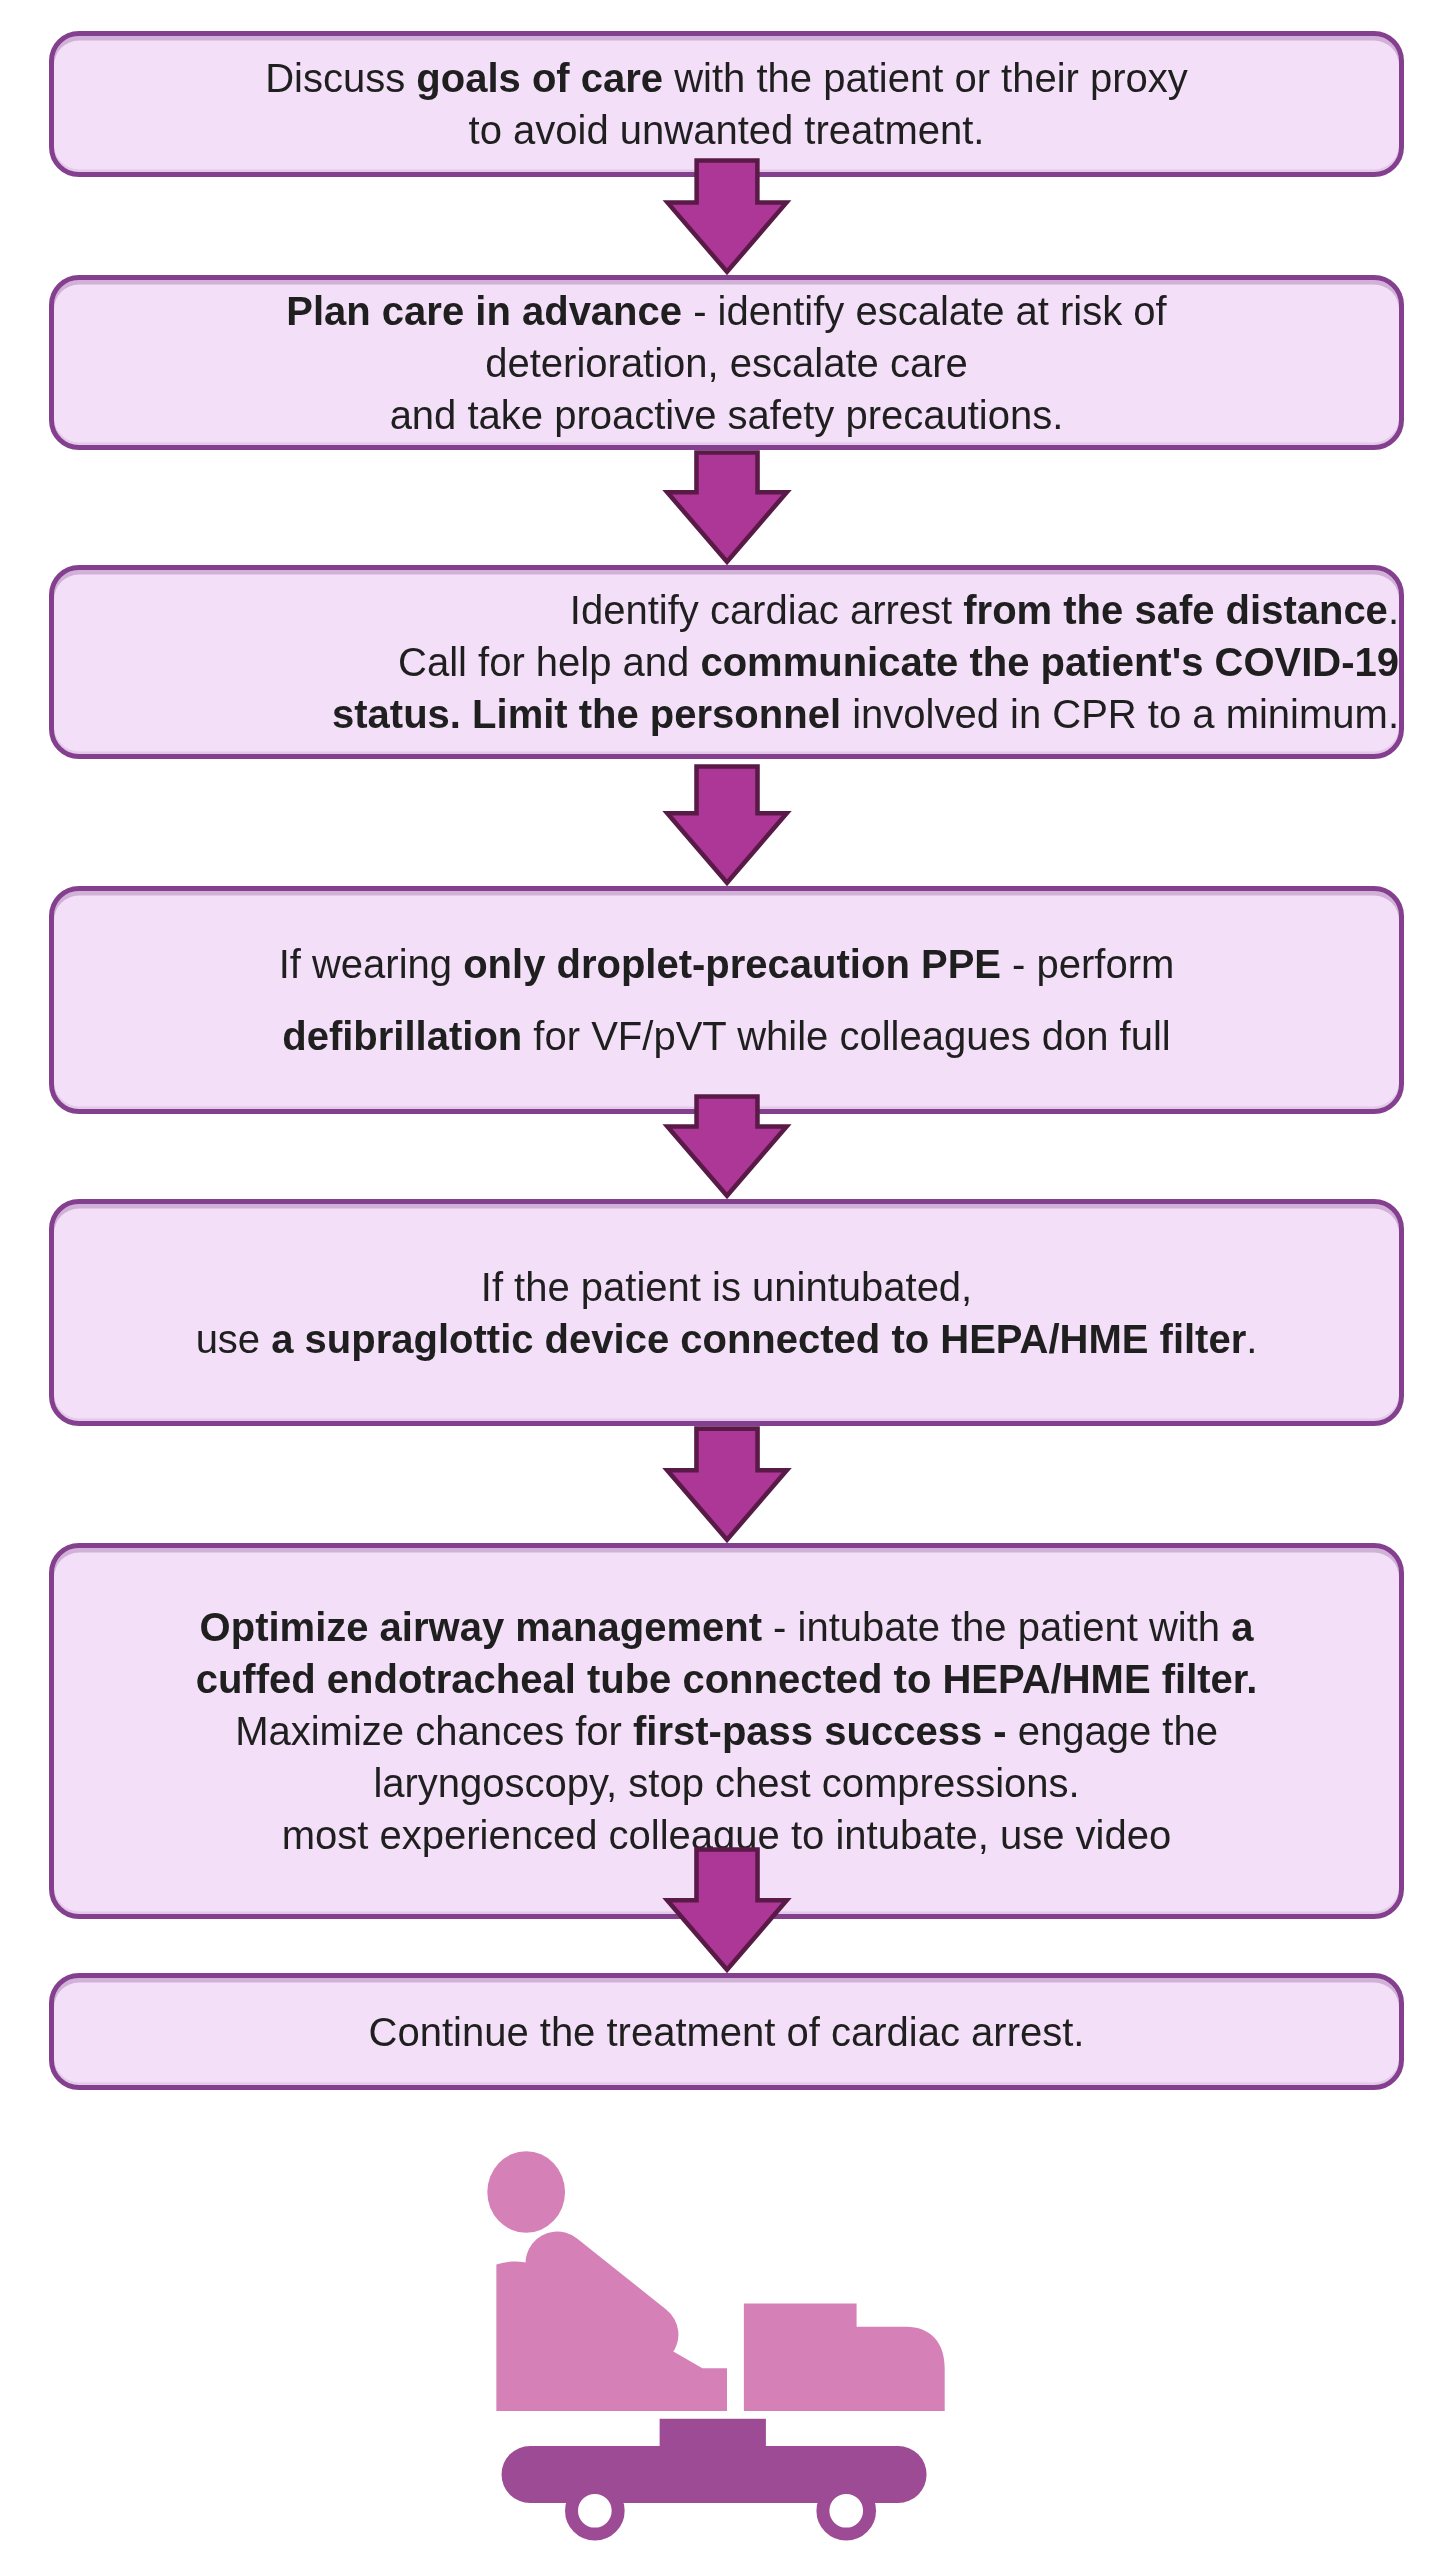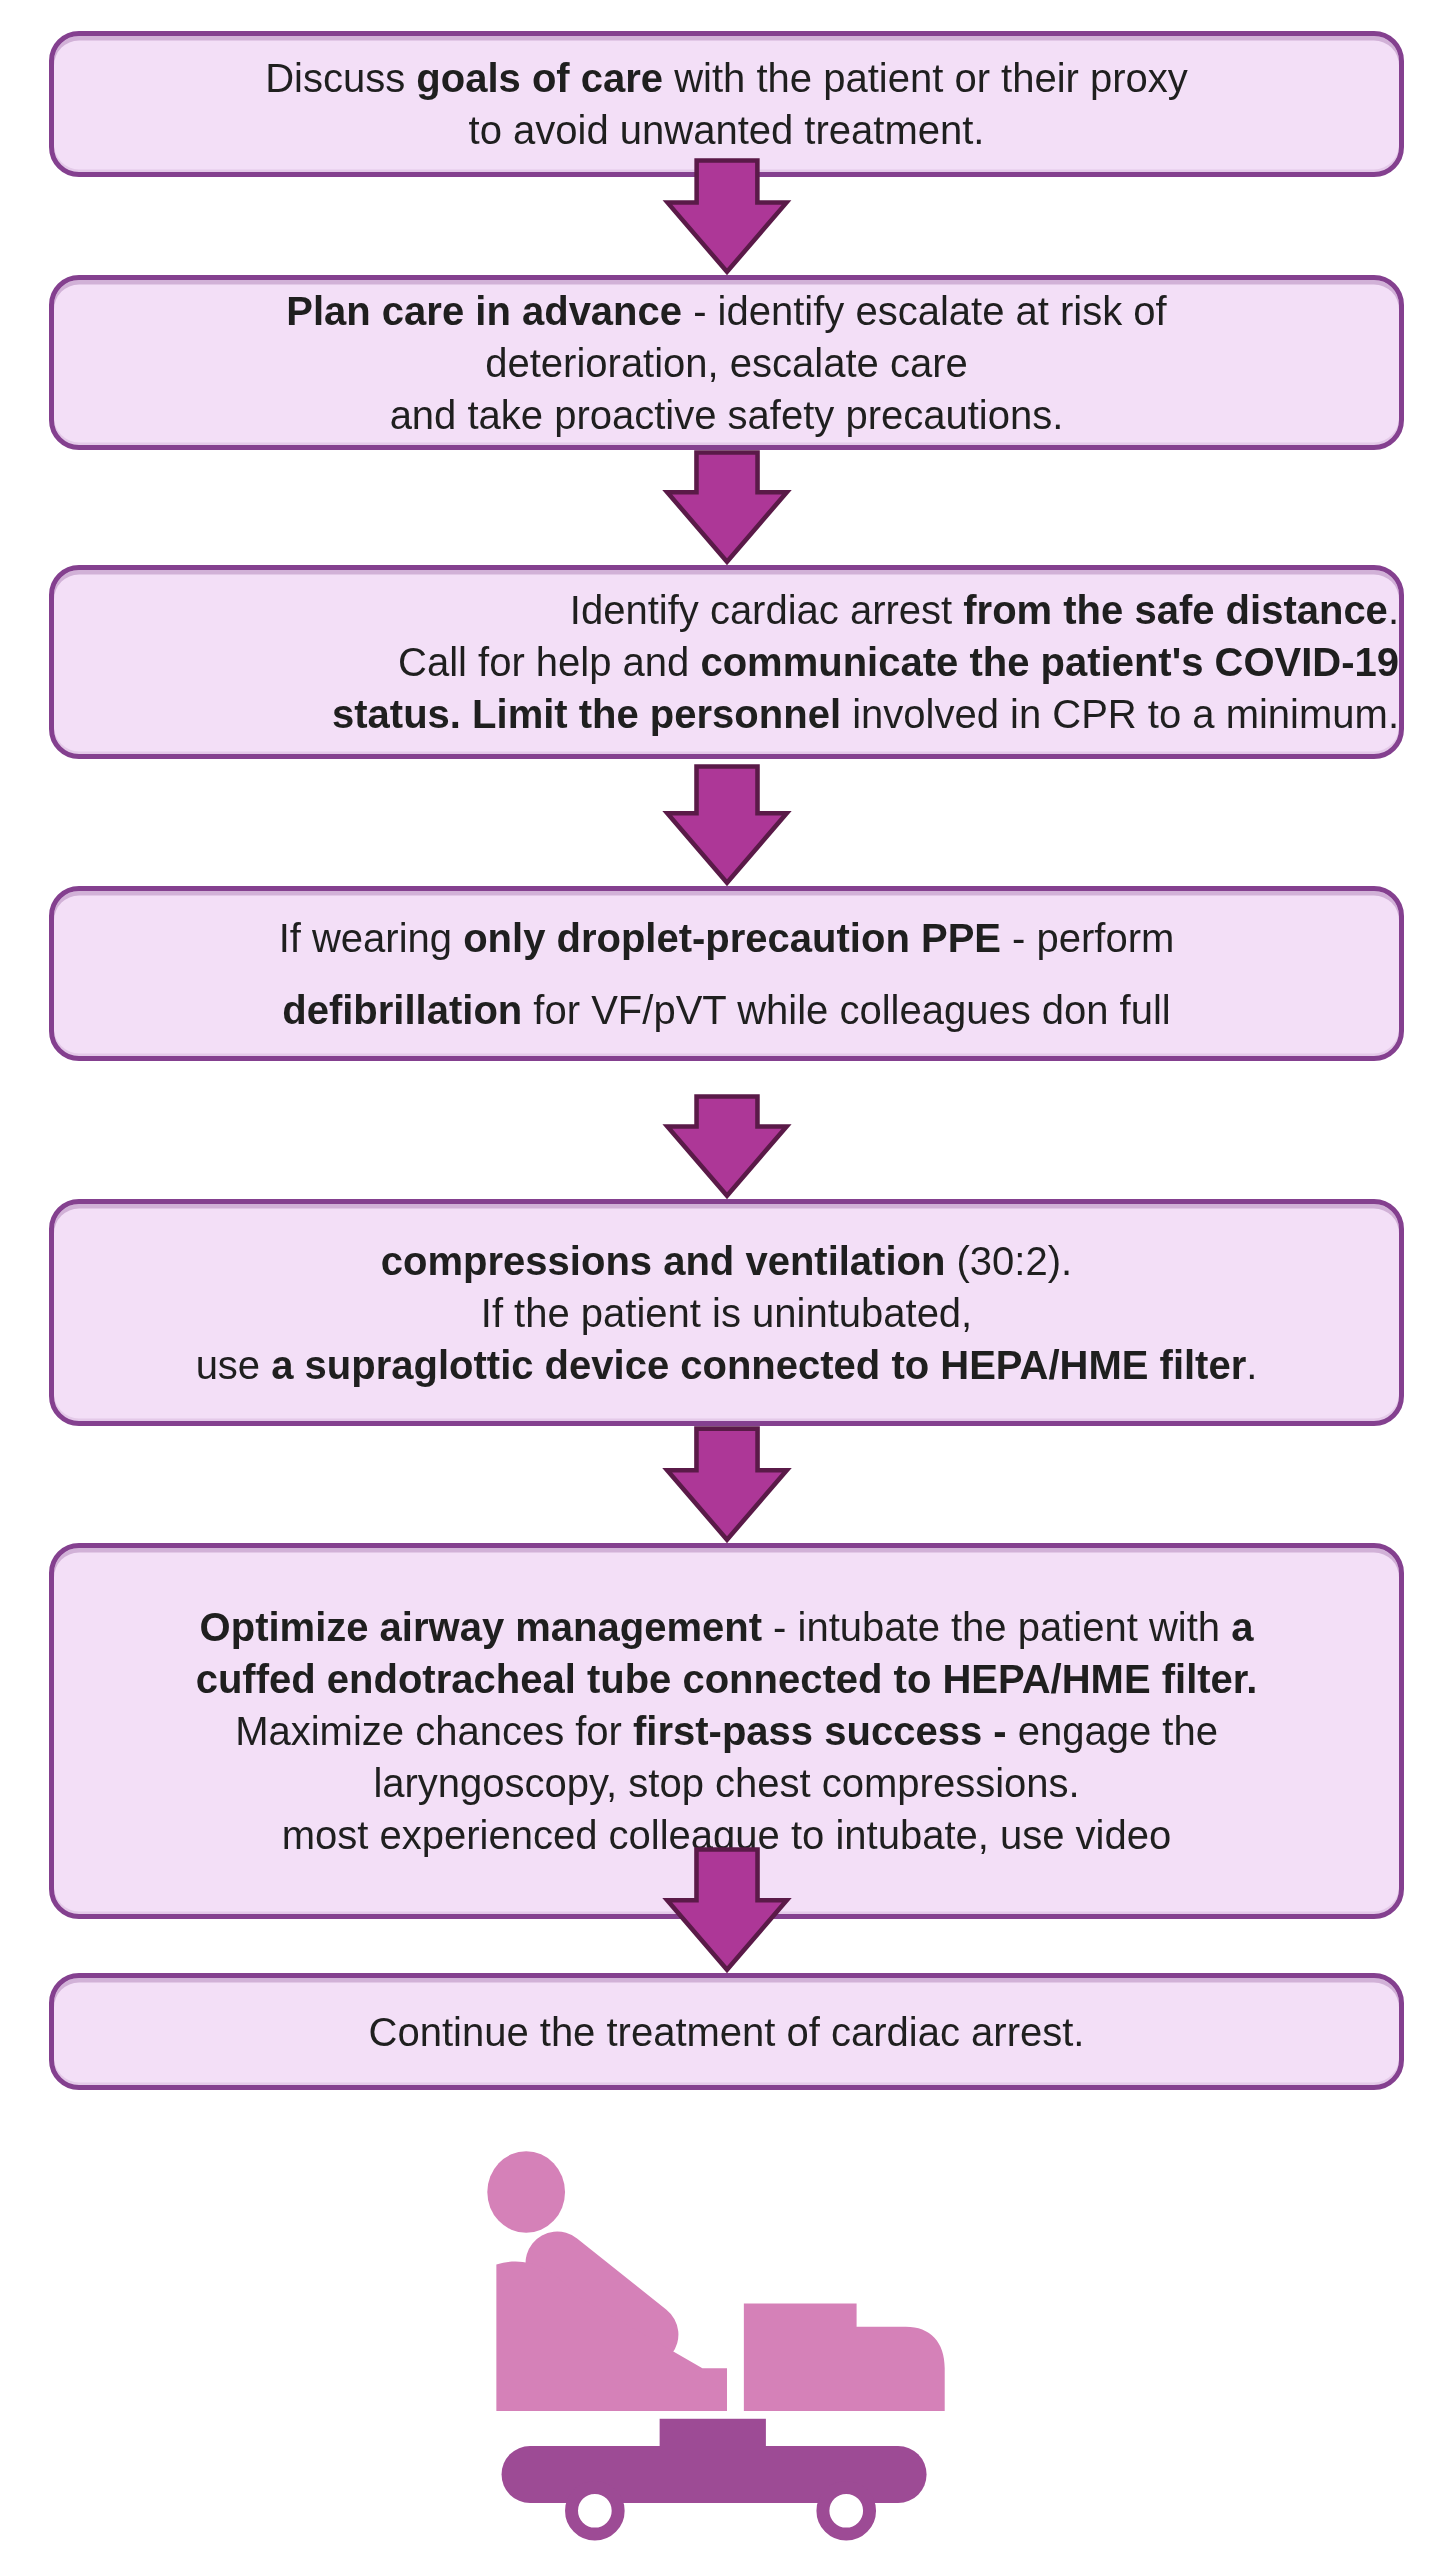--- a/index.html
+++ b/index.html
@@ -36,26 +36,25 @@
       <div class="box" style="top: 275px; height: 175px;">
         <div class="line"><b>Plan care in advance</b><span> - identify escalate at risk of</span></div>
         <div class="line"><span>deterioration, escalate care</span></div>
         <div class="line"><span>and take proactive safety precautions.</span></div>
       </div>
       <div class="box" style="top: 565px; height: 194px; align-items: flex-end;">
         <div class="line"><span>Identify cardiac arrest </span><b>from the safe distance</b><span>.</span></div>
         <div class="line"><span>Call for help and </span><b>communicate the patient's COVID-19</b></div>
         <div class="line"><b>status.</b><span> </span><b>Limit the personnel</b><span> involved in CPR to a minimum.</span></div>
       </div>
-      <div class="box" style="top: 886px; height: 175px; gap: 20px;">
+      <div class="box" style="top: 886px; height: 228px; gap: 20px;">
         <div class="line"><span>If wearing </span><b>only droplet-precaution PPE</b><span> - perform</span></div>
         <div class="line"><b>defibrillation</b><span> for VF/pVT while colleagues don full</span></div>
       </div>
       <div class="box" style="top: 1199px; height: 227px;">
-        <div class="line"><b>compressions and ventilation</b><span> (30:2).</span></div>
         <div class="line"><span>If the patient is unintubated,</span></div>
         <div class="line"><span>use </span><b>a supraglottic device connected to HEPA/HME filter</b><span>.</span></div>
       </div>
       <div class="box" style="top: 1543px; height: 376px;">
         <div class="line"><b>Optimize airway management</b><span> - intubate the patient with </span><b>a</b></div>
         <div class="line"><b>cuffed endotracheal tube connected to HEPA/HME filter.</b></div>
         <div class="line"><span>Maximize chances for </span><b>first-pass success -</b><span> engage the</span></div>
         <div class="line"><span>laryngoscopy, stop chest compressions.</span></div>
         <div class="line"><span>most experienced colleague to intubate, use video</span></div>
       </div>

